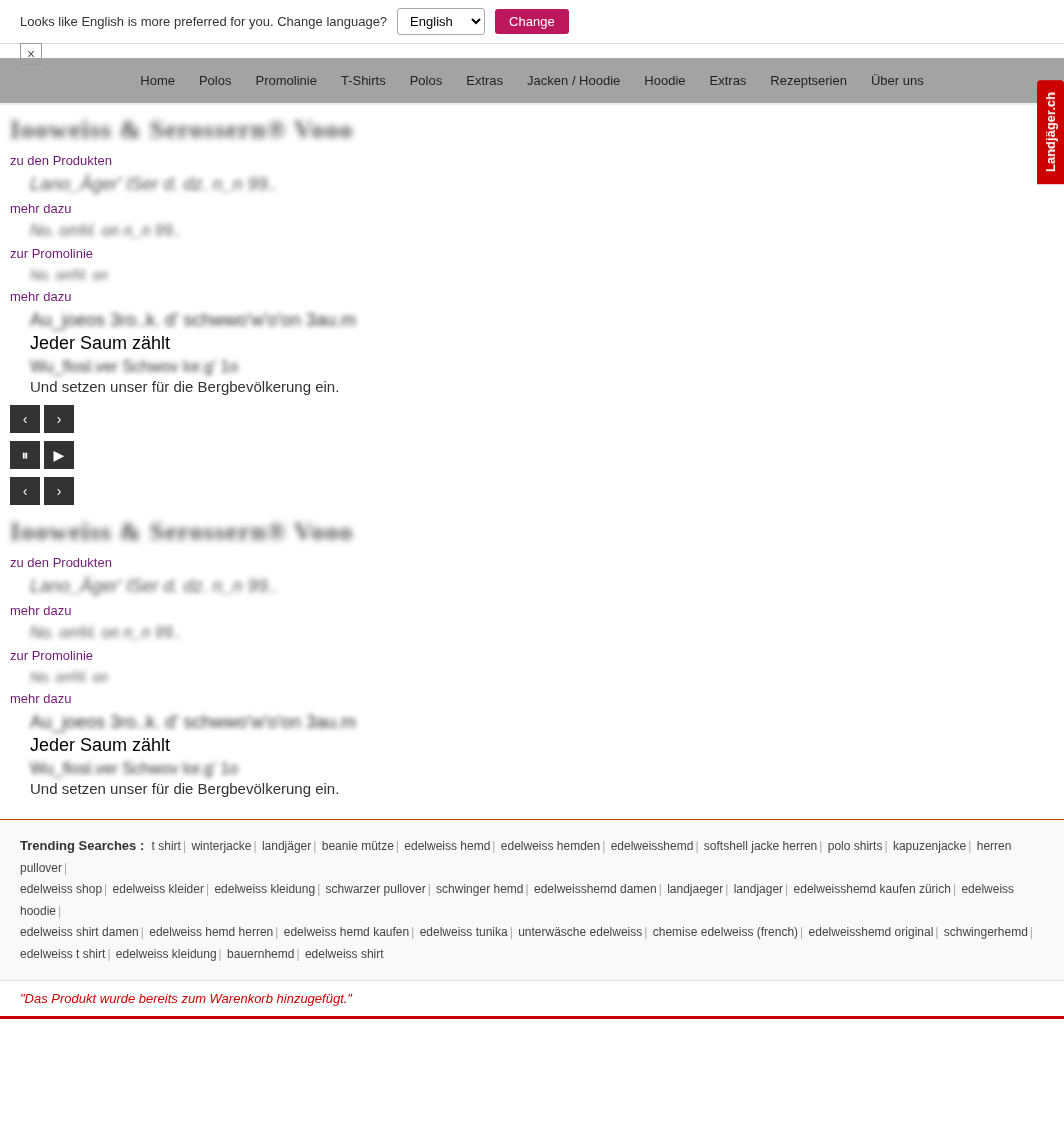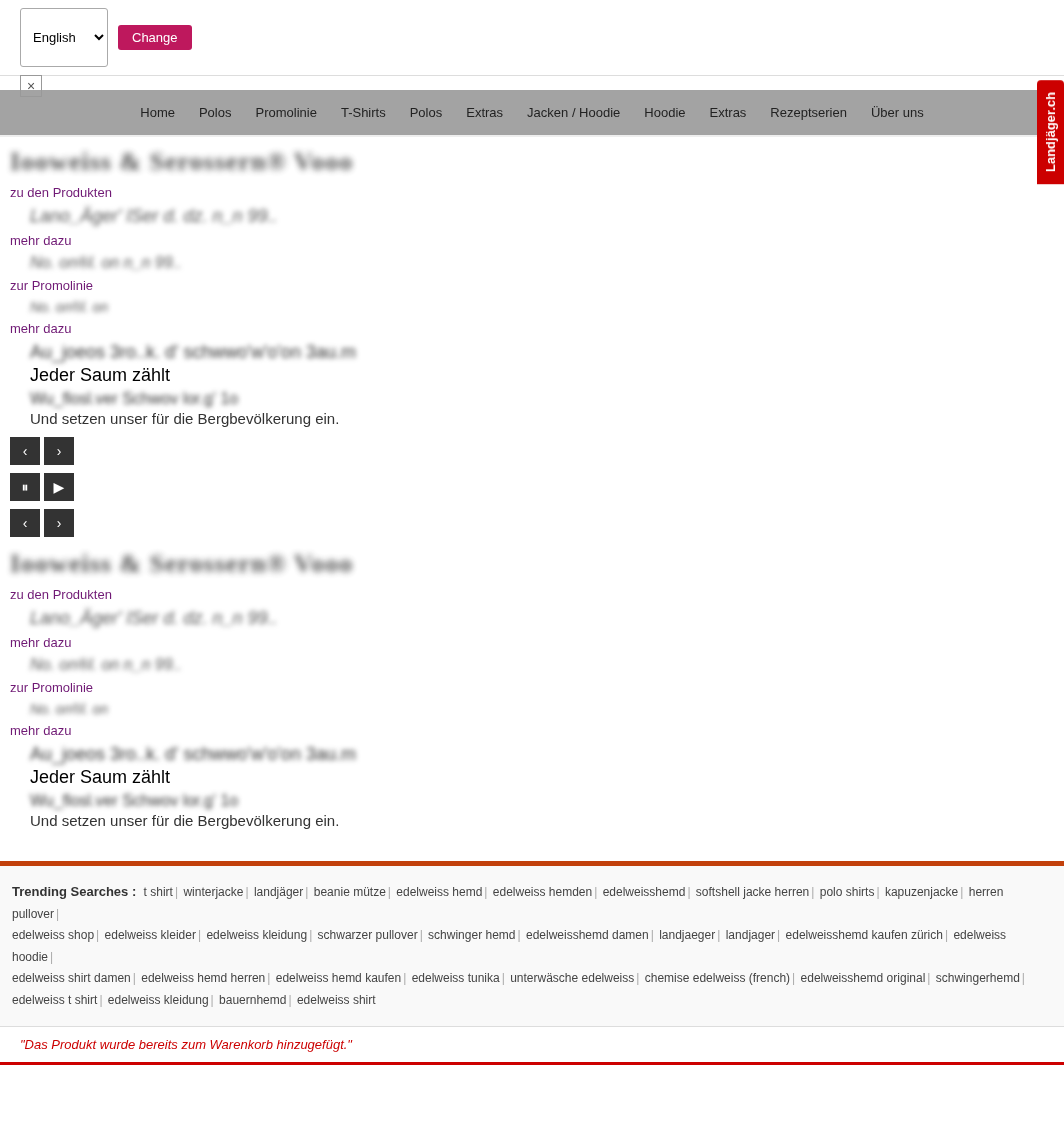--- a/index.html
+++ b/index.html
@@ -11,21 +11,21 @@
       border-bottom: 1px solid #ddd;
       padding: 8px 20px;
       display: flex;
       align-items: center;
       gap: 10px;
       position: relative;
     }
     .lang-bar-text { font-size: 13px; color: #333; }
     .lang-select {
       border: 1px solid #aaa;
-      padding: 20px 8px;
+      padding: 4px 8px;
       font-size: 13px;
       border-radius: 3px;
       background: #fff;
     }
     .lang-change-btn {
       background: #be185d;
       color: #fff;
       border: none;
       padding: 5px 14px;
       font-size: 13px;
@@ -194,23 +194,22 @@
 
     
     .second-hero {
       margin-top: 12px;
       margin-bottom: 12px;
     }
 
     
     .trending-section {
       background: #f9f9f9;
-      border-top: 5px solid #c2410c;
-      padding: 14px 12px;
-      margin-top: 10px;
+      border-top: 1px solid #c2410c;
+      padding: 14px 20px;
     }
     .trending-label {
       font-weight: bold;
       font-size: 13px;
       color: #333;
       display: inline;
     }
     .trending-links {
       font-size: 12px;
       color: #444;
@@ -230,20 +229,21 @@
       color: #cc0000;
       font-size: 13px;
       font-style: italic;
       border-bottom: 3px solid #cc0000;
     }
   </style>
 </head>
 <body>
 
 <div class="lang-bar">
+  <span class="lang-bar-text">Looks like English is more preferred for you. Change language?</span>
   <select class="lang-select">
     <option>English</option>
     <option>Deutsch</option>
     <option>Français</option>
   </select>
   <button class="lang-change-btn">Change</button>
   <button class="lang-close-btn">
     <span>×</span>
   </button>
 </div>

